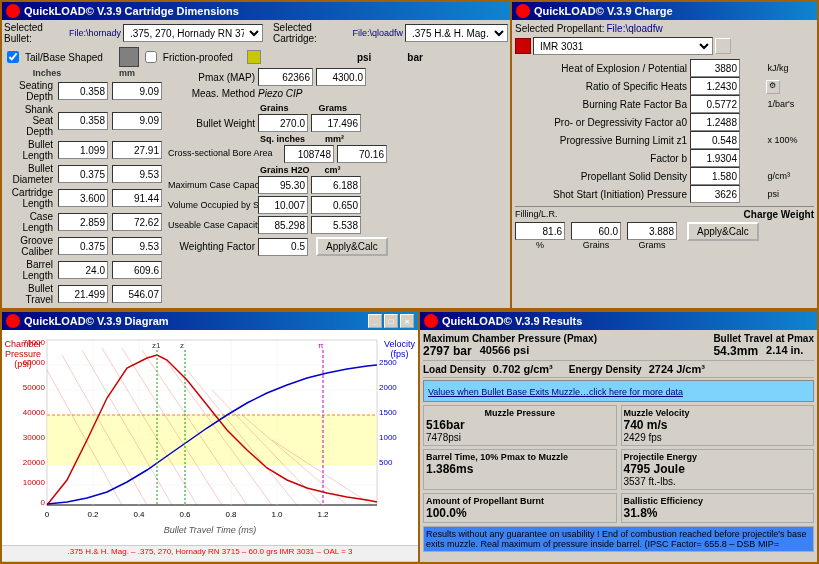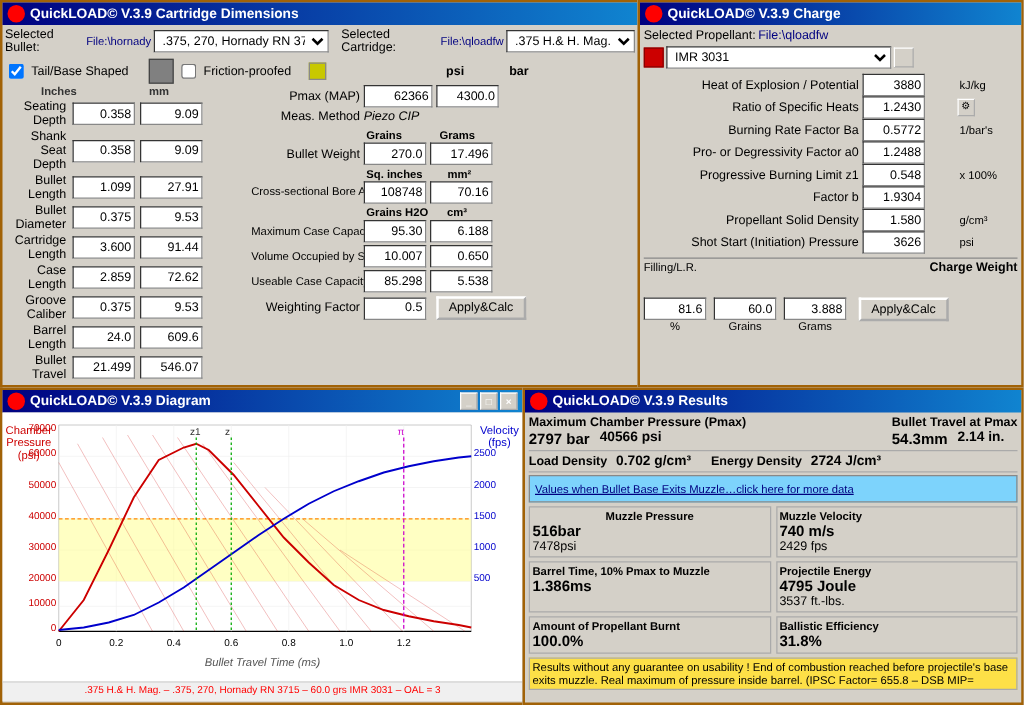--- a/index.html
+++ b/index.html
@@ -96,21 +96,20 @@
       padding: 2px;
     }
     .cart-top-row {
       display: flex;
       align-items: center;
       margin-bottom: 2px;
       gap: 2px;
     }
     .cart-main {
       display: flex;
-      gap: 33px;
     }
     .cart-left {
       width: 160px;
     }
     .cart-right {
       flex: 1;
     }
     .data-table {
       width: 100%;
       border-collapse: collapse;
@@ -301,21 +300,21 @@
             <input type="text" class="value-box" style="width: 45px; margin-left: 3px;" value="17.496">
           </div>
 
           <div style="display:flex; margin-left:92px; gap:20px; margin-bottom:1px;">
             <span style="font-size:9px; font-weight:bold;">Sq. inches</span>
             <span style="font-size:9px; font-weight:bold;">mm²</span>
           </div>
 
           <div style="display:flex; align-items:center; margin-bottom:2px;">
             <span class="row-label" style="width:90px; font-size:9px; line-height:1.1;">Cross-sectional Bore Area</span>
-            <input type="text" class="value-box" style="width: 34px;" value="108748">
+            <input type="text" class="value-box" style="width: 34px; margin-left: 26px;" value="108748">
             <input type="text" class="value-box" style="width: 45px; margin-left: 3px;" value="70.16">
           </div>
 
           <div style="display:flex; margin-left:92px; gap:15px; margin-bottom:1px;">
             <span style="font-size:9px; font-weight:bold;">Grains H2O</span>
             <span style="font-size:9px; font-weight:bold;">cm³</span>
           </div>
 
           <div style="display:flex; align-items:center; margin-bottom:2px;">
             <span class="row-label" style="width:90px; font-size:9px;">Maximum Case Capacity, overflow</span>
@@ -411,21 +410,21 @@
 
       <div style="border-top:1px solid #888; margin-top:3px; padding-top:2px;">
         <div style="display:flex; gap:4px; align-items:flex-start;">
           <div style="display:flex;flex-direction:column;align-items:center;font-size:9px;">
             <span>Filling/L.R.</span>
           </div>
           <div style="margin-left:auto; display:flex; gap:2px; align-items:center; font-size:10px; font-weight:bold;">
             <span>Charge Weight</span>
           </div>
         </div>
-        <div style="display:flex; gap:6px; margin-top:18px;">
+        <div style="display:flex; gap:6px; margin-top:2px;">
           <div style="display:flex;flex-direction:column;align-items:center;">
             <input type="text" class="value-box" style="width: 40px;" value="81.6">
             <span style="font-size:9px;">%</span>
           </div>
           <div style="display:flex;flex-direction:column;align-items:center;">
             <input type="text" class="value-box" style="width: 40px;" value="60.0">
             <span style="font-size:9px;">Grains</span>
           </div>
           <div style="display:flex;flex-direction:column;align-items:center;">
             <input type="text" class="value-box" style="width: 40px;" value="3.888">
@@ -618,18 +617,18 @@
         <div style="border:1px solid #aaa; padding:2px;">
           <div style="font-size:9px; font-weight:bold;">Amount of Propellant Burnt</div>
           <div style="font-size:12px; font-weight:bold;">100.0%</div>
         </div>
         <div style="border:1px solid #aaa; padding:2px;">
           <div style="font-size:9px; font-weight:bold;">Ballistic Efficiency</div>
           <div style="font-size:12px; font-weight:bold;">31.8%</div>
         </div>
       </div>
 
-      <div style="background:#fde047; border:1px solid #aaa; padding:2px; font-size:9px; overflow:hidden; max-height:45px;">
+      <div style="background:#3b82f6; border:1px solid #aaa; padding:2px; font-size:9px; overflow:hidden; max-height:45px;">
         <span>Results without any guarantee on usability ! End of combustion reached before projectile's base exits muzzle. Real maximum of pressure inside barrel. (IPSC Factor= 655.8 – DSB MIP=</span>
       </div>
     </div>
   </div>
 </div>
 
 </body></html>

